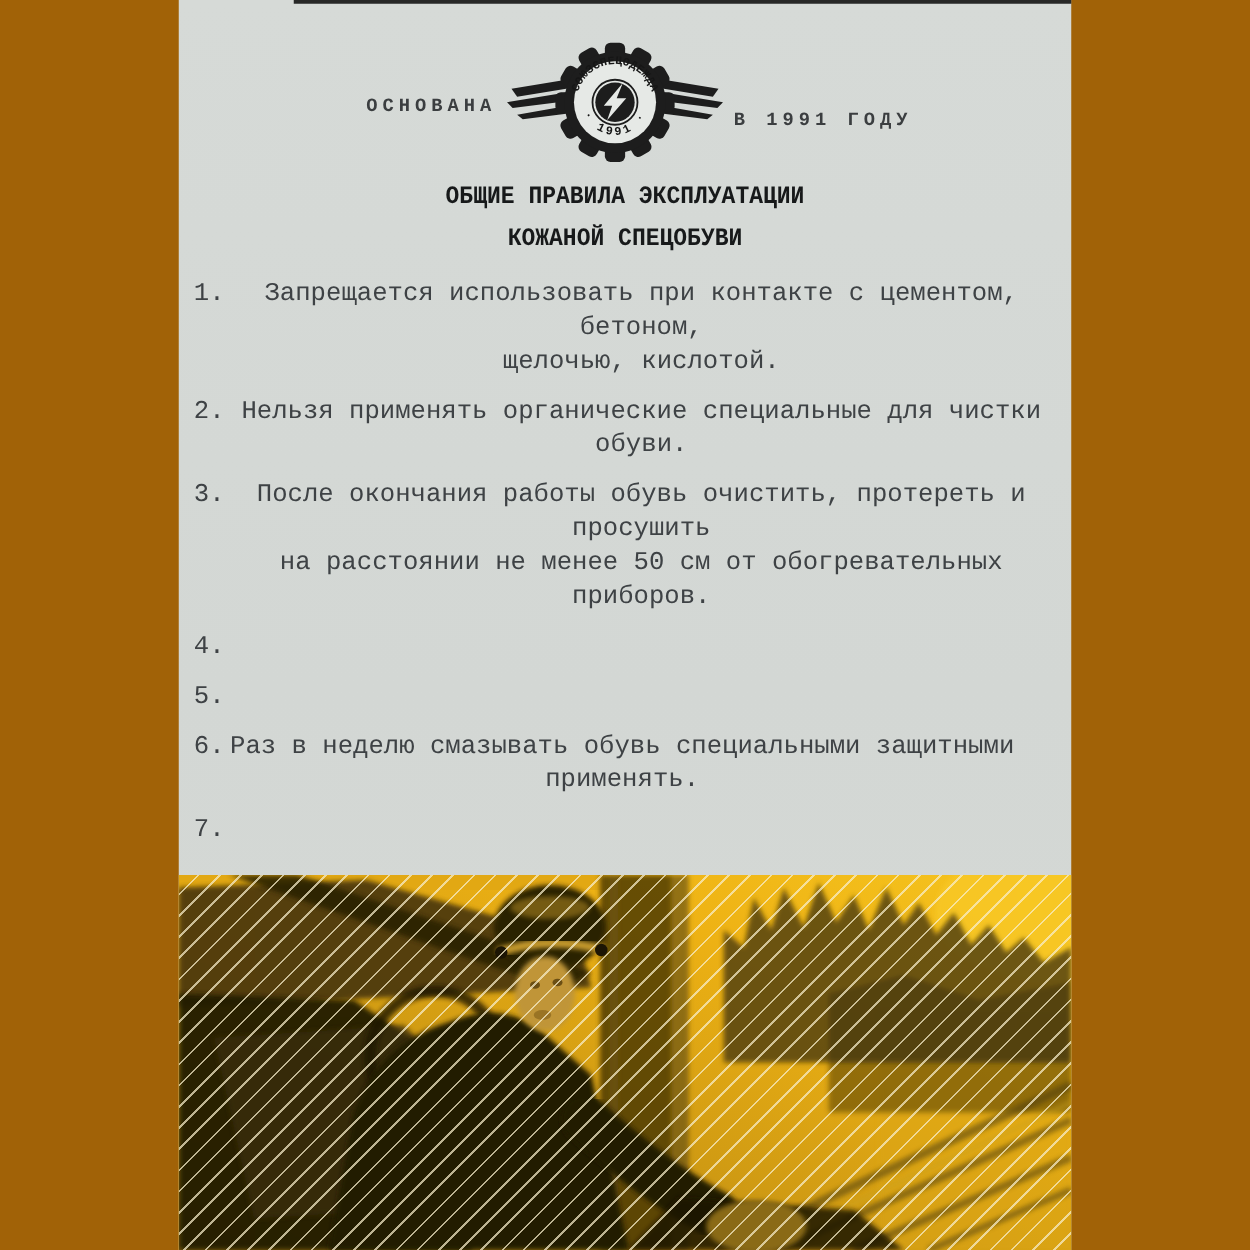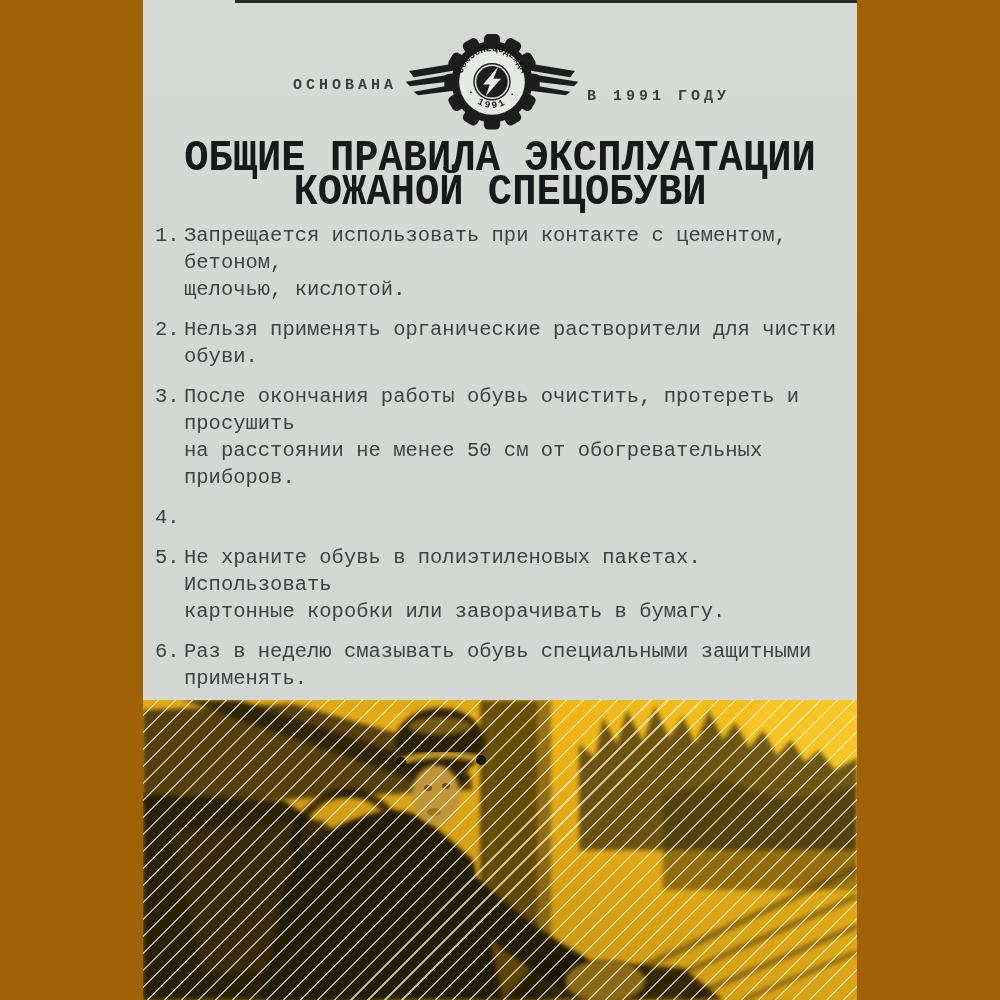--- a/index.html
+++ b/index.html
@@ -16,31 +16,31 @@
   .h-label {
     position:absolute; font-size:15px; font-weight:bold; letter-spacing:4px;
     color:#3b3e40; white-space:nowrap;
   }
   .h-left  { top:77px; right:460px; }
   .h-right { top:88px; left:444px; }
   .logo { position:absolute; left:259px; top:26px; }
 
   .title {
     position:absolute; top:141px; left:0; width:100%; margin:0;
-    text-align:center; font-weight:bold; font-size:44px; line-height:34px; color:#17191a;
+    text-align:center; font-weight:bold; font-size:20px; line-height:34px; color:#17191a;
   }
   .title .tline { display:block; transform:scaleX(.92); transform-origin:center; letter-spacing:0; }
 
   .rules { position:absolute; top:222px; left:12px; right:15px; }
   .rule {
     display:flex; margin-bottom:13px;
     font-size:20.5px; line-height:27px; color:#3e4245;
   }
   .rule .num { flex:0 0 29px; width:29px; }
-  .rule .txt { white-space:pre-line; }
+  .rule .txt { white-space:pre-line;text-align:center; }
 
   .photo { position:absolute; left:0; top:700px; width:714px; height:300px; overflow:hidden; background:#caa115; }
   .photo svg { display:block; width:714px; height:300px; }
   .hatch {
     position:absolute; inset:0;
     background:repeating-linear-gradient(135deg,
       rgba(248,238,203,0) 0px, rgba(248,238,203,0) 10.5px,
       rgba(248,238,203,.72) 10.5px, rgba(248,238,203,.72) 12px);
   }
 </style>
@@ -109,34 +109,32 @@
     </h1>
 
     <div class="rules">
       <div class="rule">
         <span class="num">1.</span>
         <span class="txt">Запрещается использовать при контакте с цементом, бетоном,
 щелочью, кислотой.</span>
       </div>
       <div class="rule">
         <span class="num">2.</span>
-        <span class="txt">Нельзя применять органические растворители для чистки обуви.</span>
+        <span class="txt">Нельзя применять органические специальные для чистки обуви.</span>
       </div>
       <div class="rule">
         <span class="num">3.</span>
         <span class="txt">После окончания работы обувь очистить, протереть и просушить
 на расстоянии не менее 50 см от обогревательных приборов.</span>
       </div>
       <div class="rule">
         <span class="num">4.</span>
       </div>
       <div class="rule">
         <span class="num">5.</span>
-        <span class="txt">Не храните обувь в полиэтиленовых пакетах. Использовать
-картонные коробки или заворачивать в бумагу.</span>
       </div>
       <div class="rule">
         <span class="num">6.</span>
         <span class="txt">Раз в неделю смазывать обувь специальными защитными
 применять.</span>
       </div>
       <div class="rule">
         <span class="num">7.</span>
       </div>
     </div>

